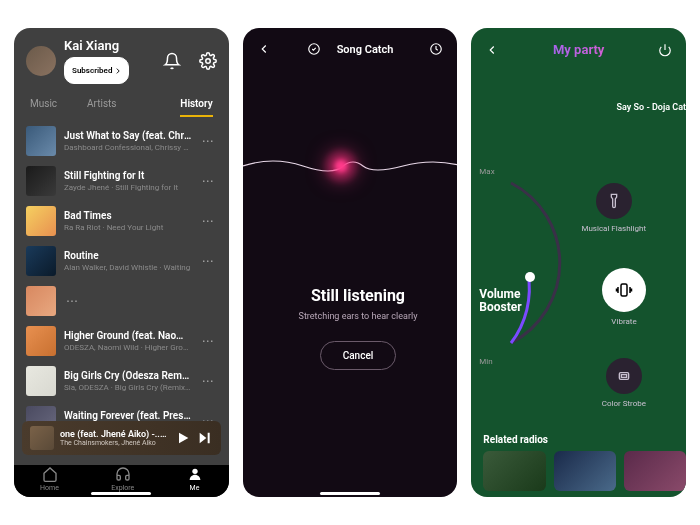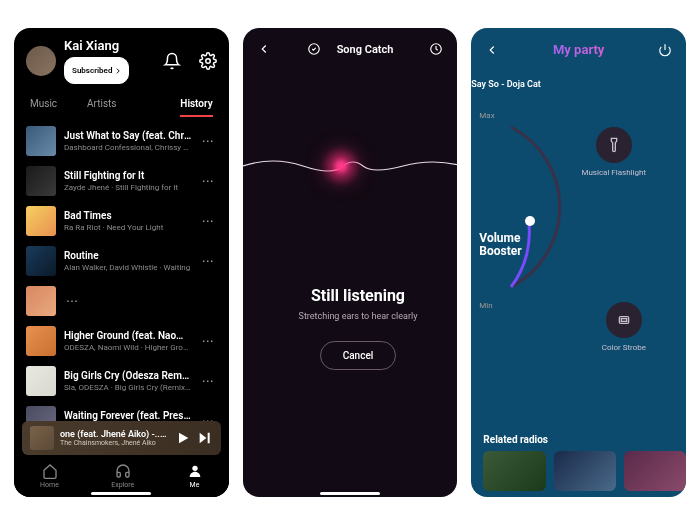--- a/index.html
+++ b/index.html
@@ -8,29 +8,29 @@
     width: 700px;
     height: 525px;
     display: flex;
     gap: 14px;
     padding: 28px 14px;
     font-family: -apple-system, BlinkMacSystemFont, "Segoe UI", Roboto, sans-serif;
     color: #fff;
   }
   .phone {
     flex: 1;
-    background: #000000;
+    background: #404040;
     border-radius: 16px;
     overflow: hidden;
     position: relative;
     display: flex;
     flex-direction: column;
   }
   .phone.p2 { background: #120a14; }
-  .phone.p3 { background: #0c4a6e; }
+  .phone.p3 { background: #14532d; gap: 33px; }
 
   
   .p1-header {
     display: flex;
     align-items: center;
     gap: 8px;
     padding: 10px 12px 6px;
   }
   .avatar {
     width: 30px; height: 30px;
@@ -57,21 +57,21 @@
   .hicon { width: 18px; height: 18px; color: #fff; display: flex; align-items: center; justify-content: center; }
 
   .tabs {
     display: flex;
     gap: 30px;
     padding: 8px 16px 0;
     font-size: 10px;
     color: #9a9a9a;
   }
   .tab { padding-bottom: 6px; }
-  .tab.active { color: #fff; border-bottom: 2px solid #ef4444; font-weight: 600; }
+  .tab.active { color: #fff; border-bottom: 2px solid #eab308; font-weight: 600; }
   .tabs .spacer { flex: 1; }
 
   .tracklist {
     flex: 1;
     overflow: hidden;
     padding: 4px 0 0;
   }
   .track {
     display: flex;
     align-items: center;
@@ -114,21 +114,21 @@
   }
   .np-art { width: 24px; height: 24px; border-radius: 3px; background: linear-gradient(135deg,#7a6248,#5a4a38); }
   .np-txt { flex: 1; overflow: hidden; }
   .np-title { font-size: 9px; font-weight: 600; white-space: nowrap; overflow: hidden; text-overflow: ellipsis; }
   .np-sub { font-size: 7px; color: #d0c8c0; white-space: nowrap; overflow: hidden; text-overflow: ellipsis; }
   .np-ctrl { display: flex; gap: 6px; align-items: center; }
 
   .navbar {
     position: absolute;
     left: 0; right: 0; bottom: 0;
-    height: 38px;
+    height: 32px;
     background: #000;
     display: flex;
     justify-content: space-around;
     align-items: center;
     padding-bottom: 4px;
     margin-top: 32px;
   }
   .navitem {
     display: flex;
     flex-direction: column;
@@ -226,24 +226,24 @@
     text-align: center;
     font-size: 13px;
     font-weight: 700;
     background: linear-gradient(90deg,#7a6aff,#ff5ac0);
     -webkit-background-clip: text;
     background-clip: text;
     color: transparent;
   }
   .p3-top svg { width: 14px; height: 14px; color: #fff; }
   .p3-sub {
-    text-align: left;
+    text-align: right;
     font-size: 9px;
     font-weight: 600;
-    margin-top: 22px;
+    margin-top: 12px;
   }
 
   .volzone {
     position: relative;
     flex: 1;
     margin-top: 18px;
   }
   .arc {
     position: absolute;
     left: -70px; top: 10px;
@@ -509,20 +509,29 @@
 
     <div class="option opt-flash">
       <div class="circ">
         <svg width="16" height="16" viewBox="0 0 24 24" stroke="#c8c0d0" fill="none" stroke-width="2">
             <path d="M8 2h8v4l-2 3v11a2 2 0 0 1-4 0V9L8 6z"></path>
           </svg>
       </div>
       <div class="olabel">Musical Flashlight</div>
     </div>
 
+    <div class="option opt-vib active">
+      <div class="circ">
+        <svg width="18" height="18" viewBox="0 0 24 24" stroke="#000" fill="none" stroke-width="2">
+            <rect x="8" y="4" width="8" height="16" rx="2"></rect>
+            <path d="M4 8v8M20 8v8M2 10v4M22 10v4"></path>
+          </svg>
+      </div>
+      <div class="olabel">Vibrate</div>
+    </div>
 
     <div class="option opt-strobe">
       <div class="circ">
         <svg width="16" height="16" viewBox="0 0 24 24" stroke="#c8c0d0" fill="none" stroke-width="2">
             <rect x="5" y="7" width="14" height="10" rx="2"></rect>
             <rect x="8" y="10" width="8" height="4"></rect>
           </svg>
       </div>
       <div class="olabel">Color Strobe</div>
     </div>

